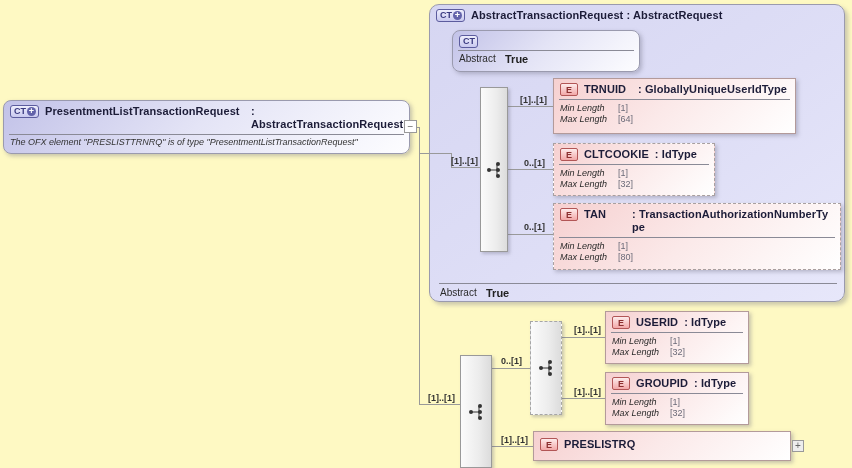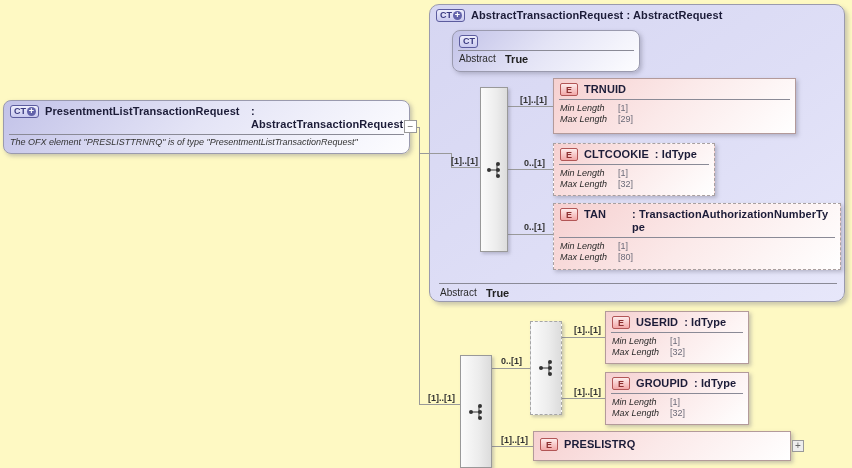--- a/index.html
+++ b/index.html
@@ -186,30 +186,31 @@
       <circle cx="12" cy="3" r="2" fill="#333"></circle>
       <circle cx="12" cy="9" r="2" fill="#333"></circle>
       <circle cx="12" cy="15" r="2" fill="#333"></circle>
     </svg>
   </div>
 
   <div class="abs el" style="left:553px; top:78px; width:243px; height:56px;">
     <div class="t-row">
       <span class="badge-e">E</span>
       <span class="t-name" style="width:48px; flex:none;">TRNUID</span>
-    </div>
-    <div class="sep"></div>
-    <div class="facets">
-      <div class="f-row">
-          <span class="f-label">Min Length</span>
-          <span class="f-value">[1]</span>
-        </div>
-      <div class="f-row">
-          <span class="f-label">Max Length</span>
-          <span class="f-value">[29]</span>
+      <span class="t-type">: GloballyUniqueUserIdType</span>
+    </div>
+    <div class="sep"></div>
+    <div class="facets">
+      <div class="f-row">
+          <span class="f-label">Min Length</span>
+          <span class="f-value">[1]</span>
+        </div>
+      <div class="f-row">
+          <span class="f-label">Max Length</span>
+          <span class="f-value">[64]</span>
         </div>
     </div>
   </div>
 
   <div class="abs el dashed" style="left:553px; top:143px; width:162px; height:53px;">
     <div class="t-row">
       <span class="badge-e">E</span>
       <span class="t-name">CLTCOOKIE</span>
       <span class="t-type">: IdType</span>
     </div>

